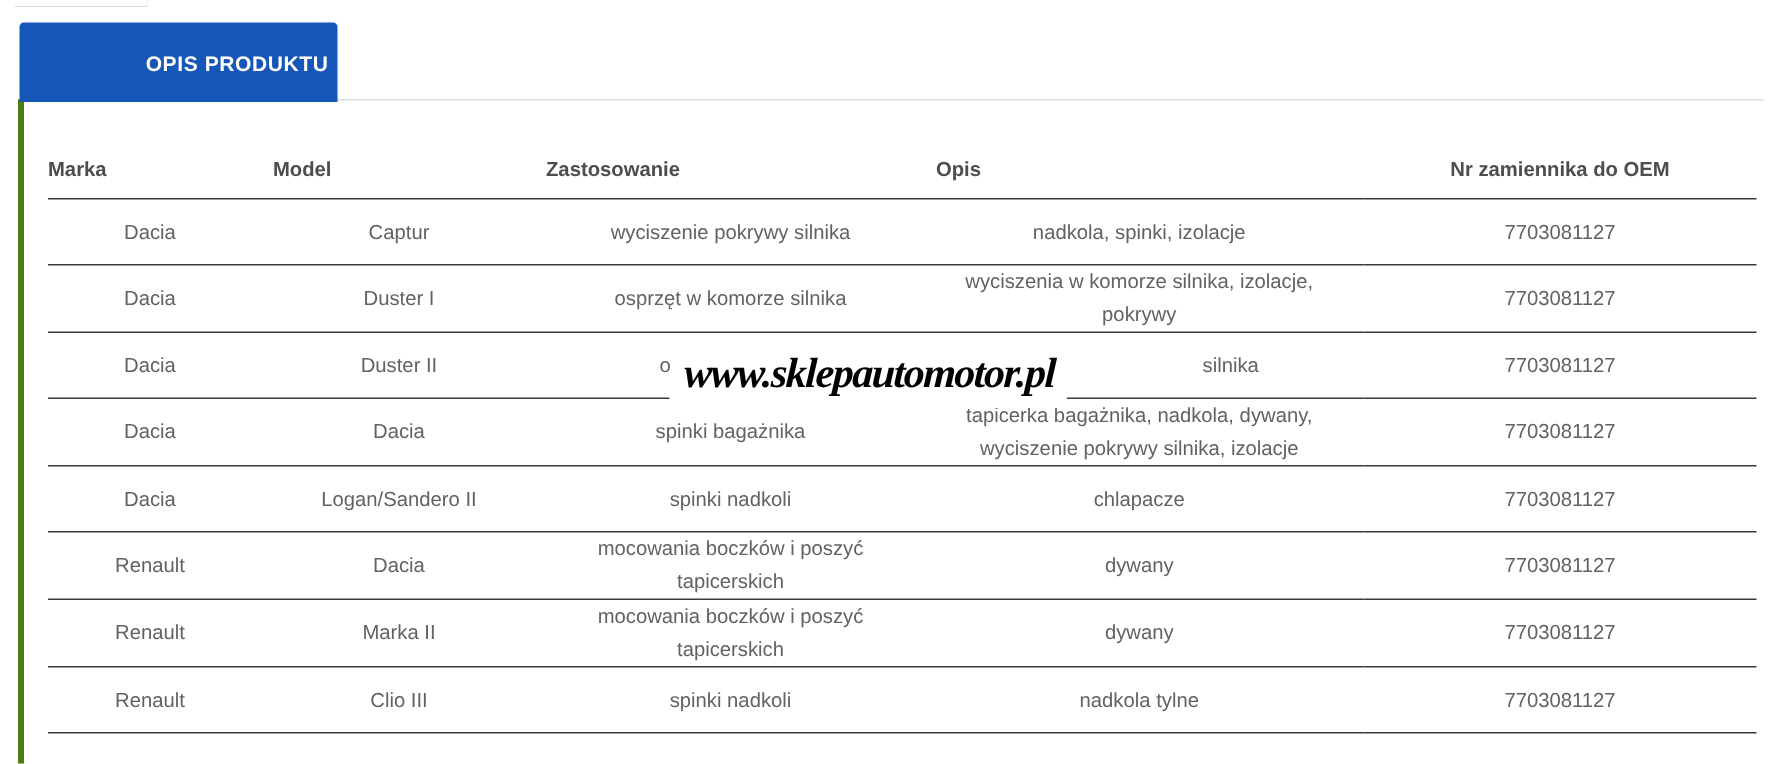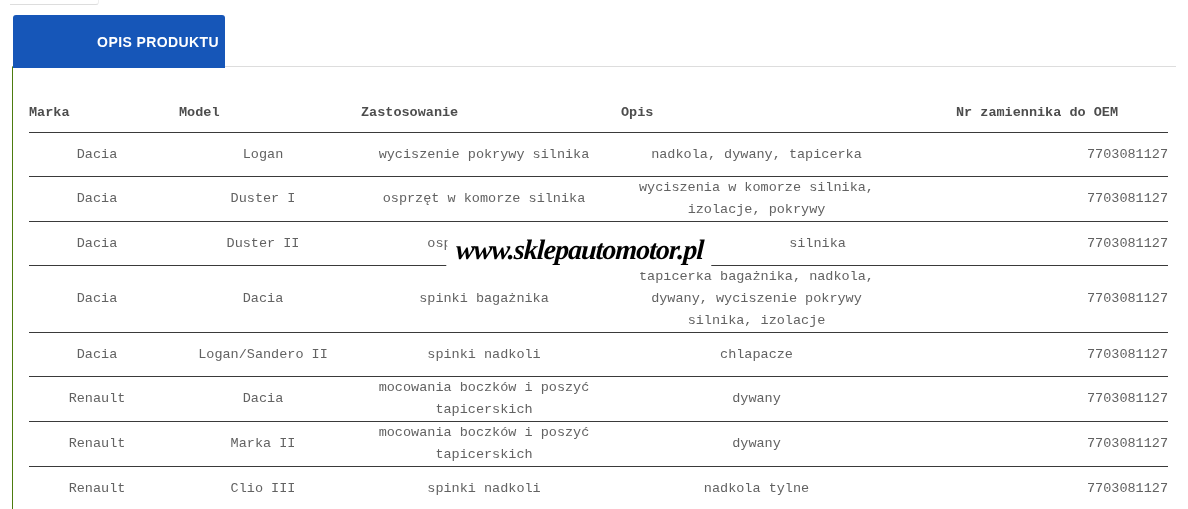--- a/index.html
+++ b/index.html
@@ -24,22 +24,22 @@
     border: none; border-radius: 3px 3px 0 0;
     display: flex; align-items: center; justify-content: flex-end;
     font-family: "Liberation Sans", sans-serif;
     font-size: 14px; font-weight: 600; letter-spacing: 0.4px;
     z-index: 3; cursor: pointer;
   }
 
   
   .panel {
     position: absolute; left: 12px; right: 12px; top: 66px; bottom: 0;
-    border-top: 1px solid #ddd; border-left: 1px solid #4d7c0f;
-    background: #fff; z-index: 1; font-family: Liberation Mono, monospace;
+    border-top: 1px solid #ddd; border-left: 4px solid #4d7c0f;
+    background: #fff; z-index: 1;
   }
 
   table.spec {
     border-collapse: collapse; table-layout: fixed;
     margin: 26px 0 0 16px; width: 1139px;
     font-size: 13.5px; color: #626262;
   }
   table.spec th {
     height: 39px; text-align: left; vertical-align: middle;
     font-size: 13.5px; font-weight: 700; color: #4d4d4d;
@@ -49,21 +49,21 @@
     height: 43px; vertical-align: middle; text-align: center;
     border-bottom: 1px solid #3a3a3a; padding: 0;
     line-height: 22px; padding-right: 14px;
   }
   table.spec col.c1 { width: 150px; }
   table.spec col.c2 { width: 182px; }
   table.spec col.c3 { width: 260px; }
   table.spec col.c4 { width: 285px; }
   table.spec col.c5 { width: 262px; }
   table.spec th:last-child { text-align: center; }
-  table.spec td:last-child { text-align: right; padding-right: 0; }
+  table.spec td:last-child { padding-right: 0; }
 
   
   .watermark {
     position: absolute; left: 447px; top: 231px; z-index: 4;
     background: #fff; padding: 3px 9px 6px 9px;
     font-family: cursive;
     font-size: 28px; font-weight: 700; font-style: italic;
     color: #000; white-space: nowrap; letter-spacing: -1px;
     transform: skewX(-3deg);
   }
@@ -91,23 +91,23 @@
         <th>Marka</th>
         <th>Model</th>
         <th>Zastosowanie</th>
         <th>Opis</th>
         <th>Nr zamiennika do OEM</th>
       </tr>
     </thead>
     <tbody>
         <tr>
         <td>Dacia</td>
-        <td>Logan</td>
+        <td>Captur</td>
         <td>wyciszenie pokrywy silnika</td>
-        <td>nadkola, dywany, tapicerka</td>
+        <td>nadkola, spinki, izolacje</td>
         <td>7703081127</td>
       </tr>
         <tr>
         <td>Dacia</td>
         <td>Duster I</td>
         <td>osprzęt w komorze silnika</td>
         <td>wyciszenia w komorze silnika, izolacje, pokrywy</td>
         <td>7703081127</td>
       </tr>
         <tr>

